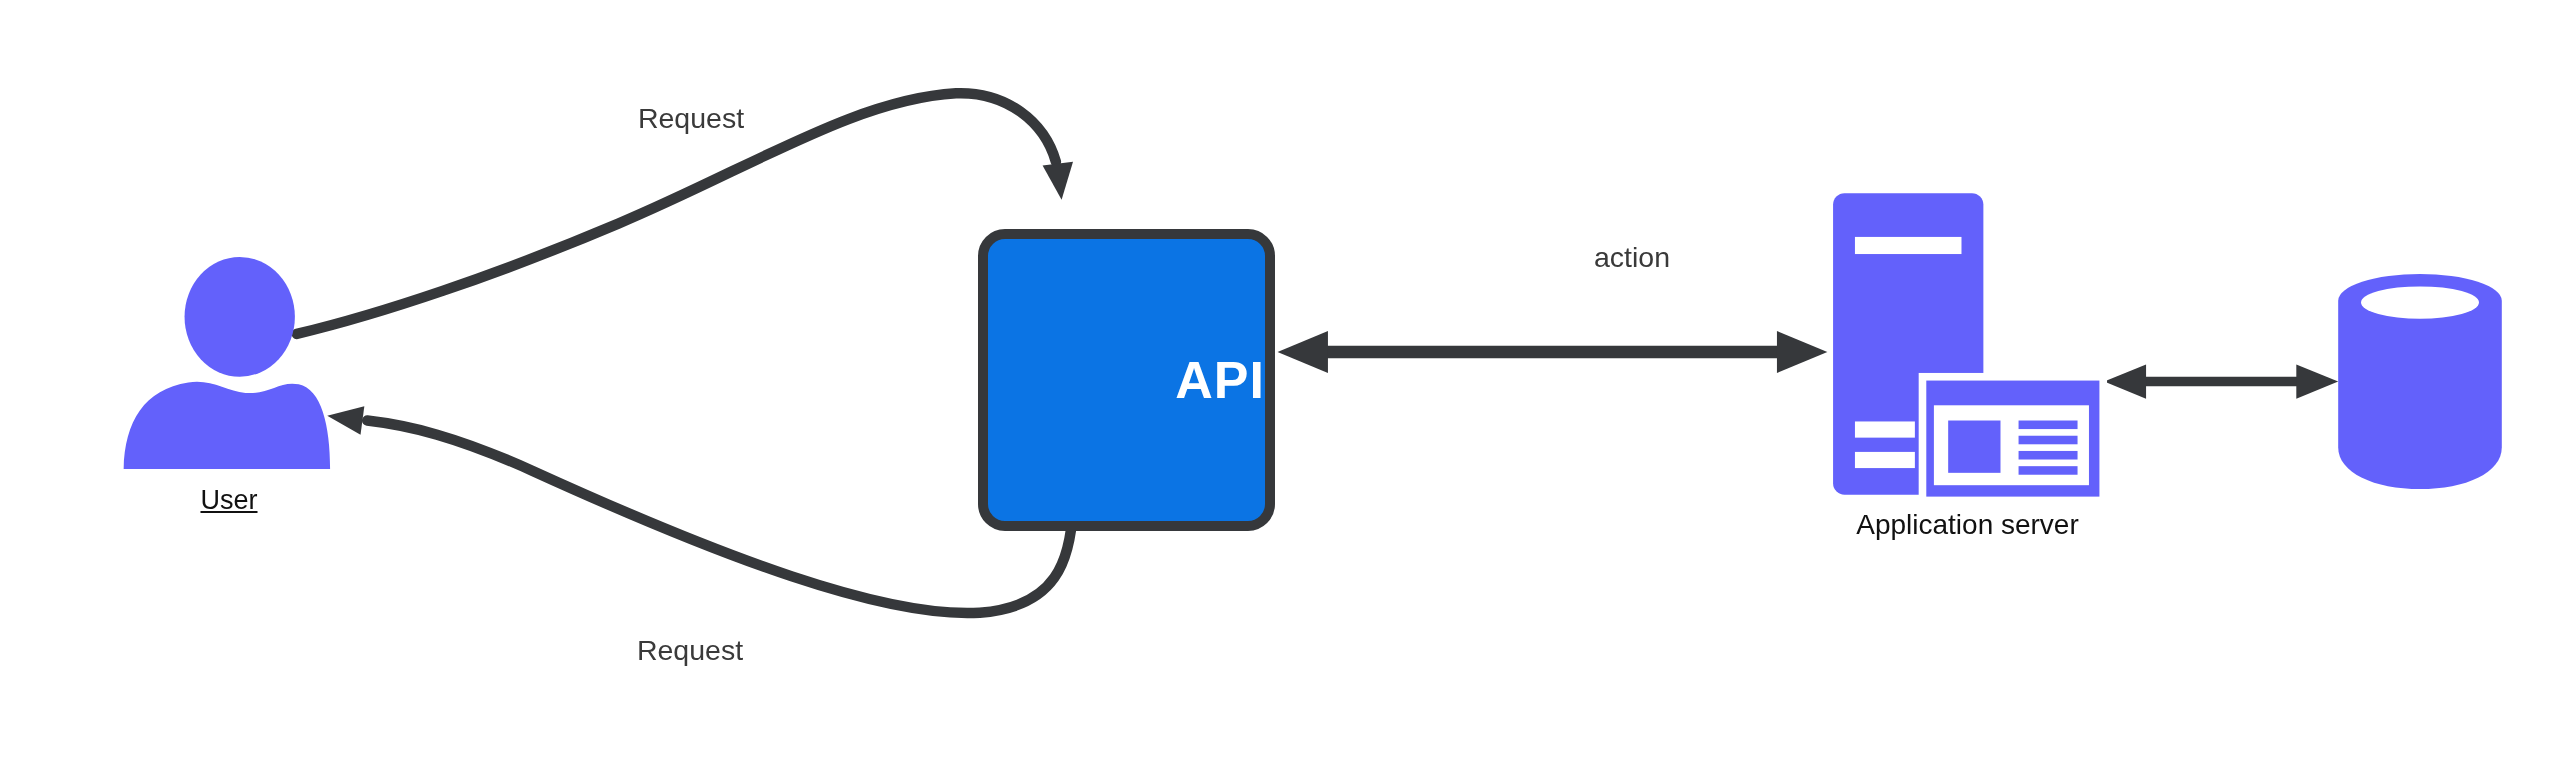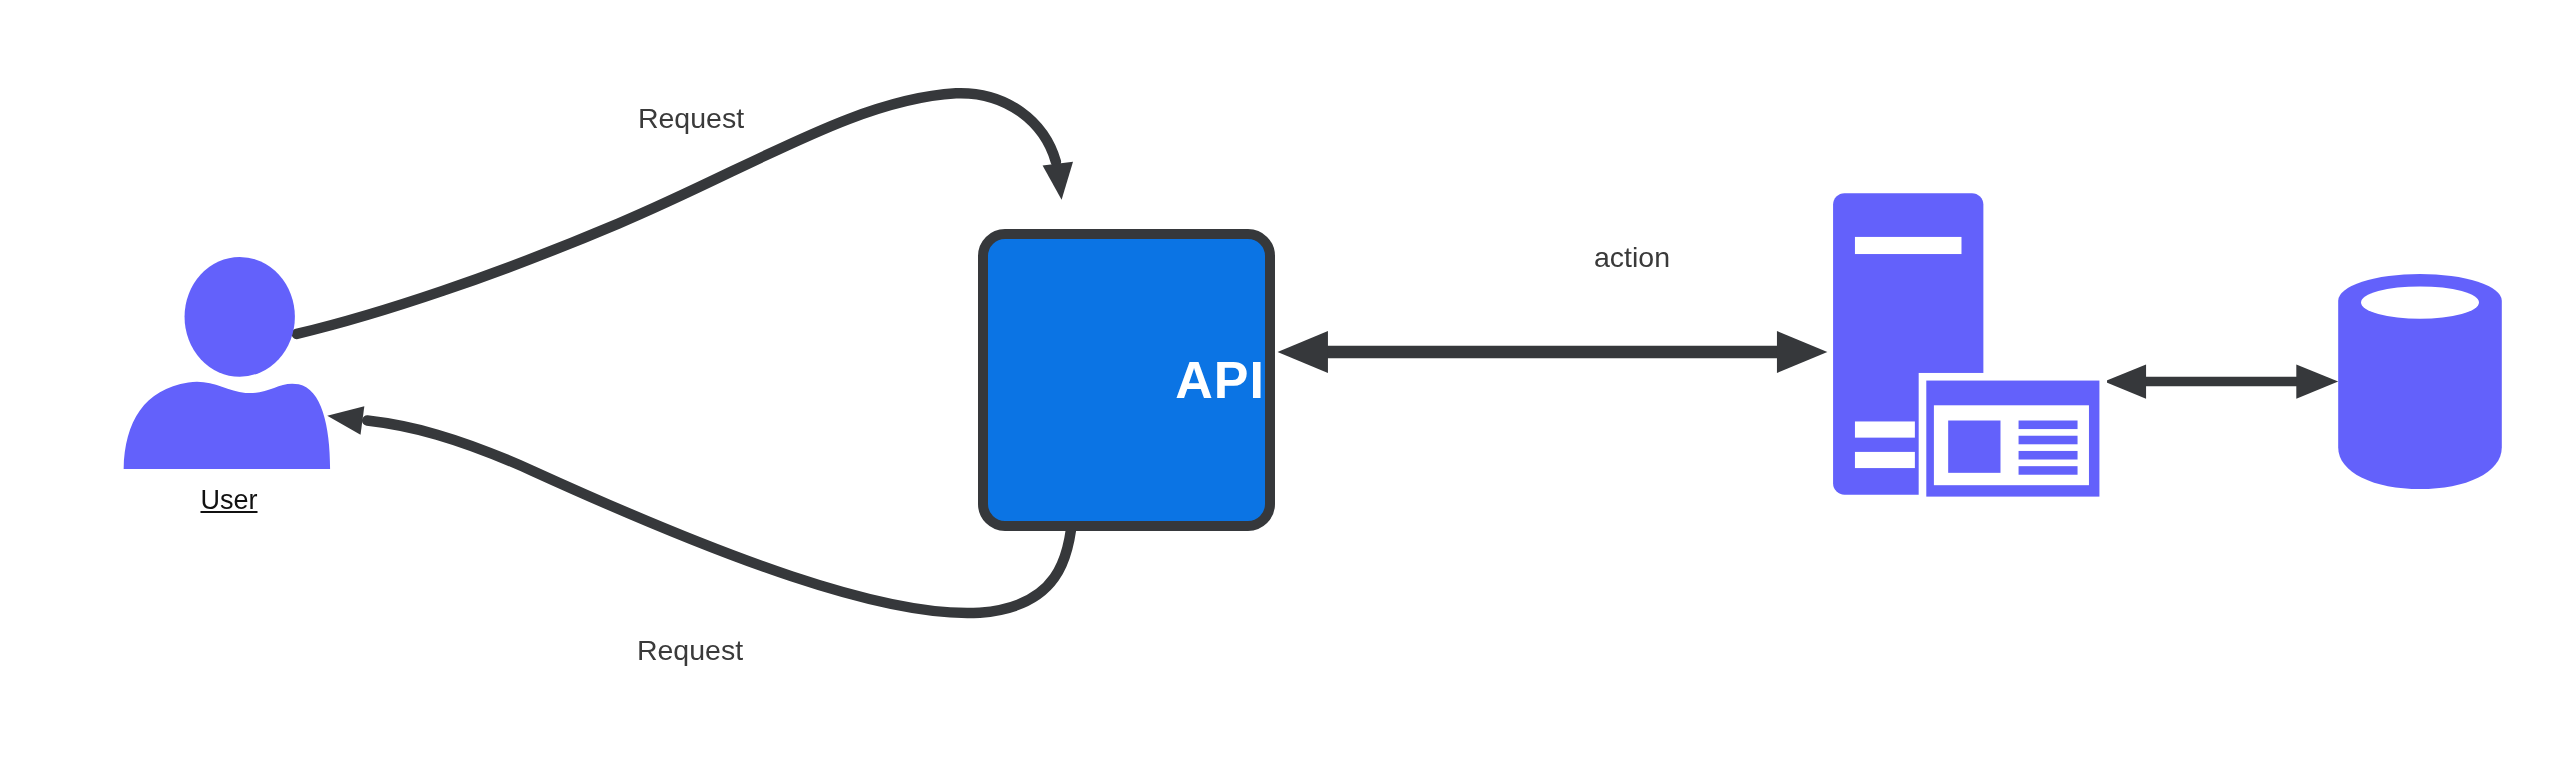--- a/index.html
+++ b/index.html
@@ -105,15 +105,16 @@
   </div>
 
   <div class="lbl edge-lbl" style="left:596px;top:103px;width:190px;">Request</div>
 
   <div class="lbl edge-lbl" style="left:595px;top:635px;width:190px;">Request</div>
 
   <div class="lbl edge-lbl" style="left:1537px;top:242px;width:190px;">action</div>
 
   <div class="lbl" style="left:134px;top:486px;width:190px;text-decoration:underline;">User</div>
 
+  <div class="lbl" style="left:1825px;top:510px;width:285px;font-size:28px;">Application server</div>
 
 </div>
 
 
 </body></html>

